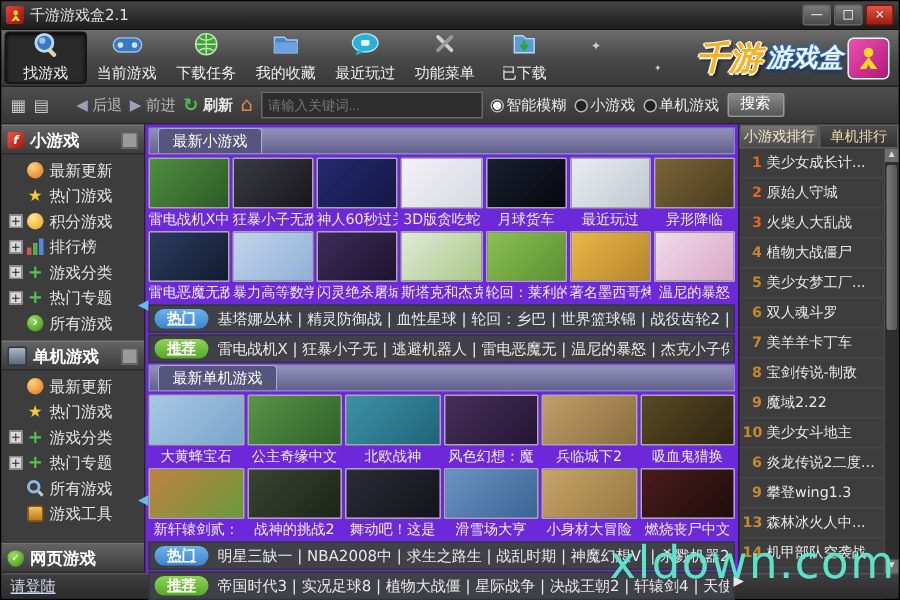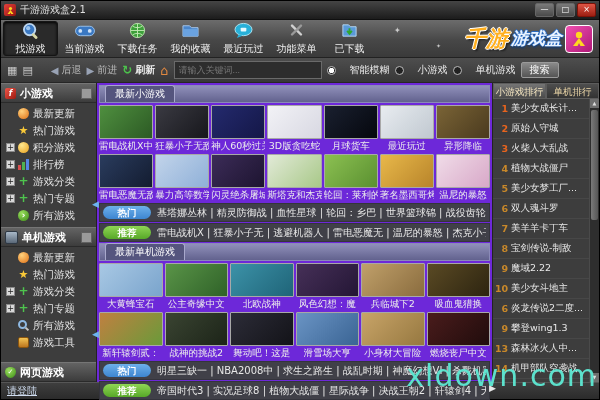--- a/index.html
+++ b/index.html
@@ -34,21 +34,21 @@
   
   .navbar{height:24px;background:linear-gradient(#4e4e4e,#373737);display:flex;align-items:center;gap:5px;
           padding:0 6px;flex:none;border-bottom:1px solid #262626;font-size:10px;color:#b8b8b8;}
   .view-ic{color:#c8c8c8;font-size:11px;}
   .nav-cmd{display:flex;align-items:center;gap:3px;}
   .nav-arrow{font-size:10px;color:#98a2b4;}
   .nav-refresh{color:#4cc24c;font-size:12px;font-weight:bold;}
   .nav-home{color:#e08840;font-size:13px;}
   .search-input{width:138px;height:14px;background:#2d2d2d;border:1px solid #6a6a6a;color:#999;
                 font-size:9px;padding:1px 4px;outline:none;}
-  .radio-wrap{display:flex;align-items:center;gap:14px;color:#e8e8e8;}
+  .radio-wrap{display:flex;align-items:center;gap:2px;color:#e8e8e8;}
   .radio{width:9px;height:9px;border-radius:50%;border:1px solid #bbb;background:#222;box-sizing:border-box;}
   .radio.sel{background:radial-gradient(circle at 50% 50%,#fff 0 2.5px,#222 3px);}
   .search-btn{height:16px;padding:0 8px;font-size:10px;color:#fff;background:linear-gradient(#8a8a8a,#555);
               border:1px solid #9a9a9a;border-radius:2px;line-height:14px;}
   
   .content{flex:1;display:flex;min-height:0;}
   
   .sidebar{width:95px;flex:none;background:#3d3d3d;border-right:1px solid #232323;display:flex;flex-direction:column;}
   .sb-header{height:18px;flex:none;background:linear-gradient(#636363,#3c3c3c);border-top:1px solid #757575;
              border-bottom:1px solid #2a2a2a;display:flex;align-items:center;padding:0 4px;gap:4px;
@@ -91,22 +91,22 @@
   .tabstrip{height:16px;flex:none;background:linear-gradient(#9090ba,#62628e);border:1px solid #8a8ab8;
             display:flex;align-items:flex-end;margin-bottom:2px;}
   .tab-pill{margin-left:5px;padding:1px 9px;font-size:10px;color:#fff;background:#55557e;
             border:1px solid #a8a8cc;border-bottom:none;border-radius:3px 3px 0 0;}
   .grow{flex:none;display:flex;gap:2px;margin-bottom:1px;}
   .gcell{flex:1;min-width:0;display:flex;flex-direction:column;align-items:center;}
   .gthumb{width:100%;height:34px;box-sizing:border-box;border:1px solid #a8a8a8;border-radius:1px;}
   .gcap{font-size:9.5px;color:#ececec;white-space:nowrap;overflow:hidden;max-width:100%;padding-top:1px;}
   .ticker{height:17px;flex:none;display:flex;align-items:center;gap:6px;background:#404048;
           border:1px solid #34343c;margin-bottom:1px;padding:0 3px;overflow:hidden;}
-  .badge{flex:none;width:48px;height:13px;border-radius:7px;font-size:9.5px;color:#fff;text-align:center;
-         line-height:13px;font-weight:bold;}
+  .badge{flex:none;width:36px;height:13px;border-radius:7px;font-size:9.5px;color:#fff;text-align:center;
+         line-height:13px;font-weight:bold;text-decoration:underline;}
   .ticker-text{font-size:10px;color:#e8e8e8;white-space:nowrap;overflow:hidden;}
   
   .rank{width:106px;flex:none;background:#3d3d3d;border-left:1px solid #232323;display:flex;flex-direction:column;}
   .rank-tabs{height:16px;flex:none;display:flex;}
   .rank-tab{flex:1;font-size:9.5px;color:#ecd7a8;text-align:center;line-height:15px;
             background:linear-gradient(#4e4e4e,#333);border:1px solid #5c5c5c;white-space:nowrap;overflow:hidden;}
   .rank-tab.active{background:linear-gradient(#757575,#4a4a4a);color:#f5e6c0;}
   .rank-body{flex:1;display:flex;min-height:0;}
   .rank-list{flex:1;min-width:0;}
   .rrow{height:19px;display:flex;align-items:center;border-bottom:1px solid #474747;padding:0 2px;}

